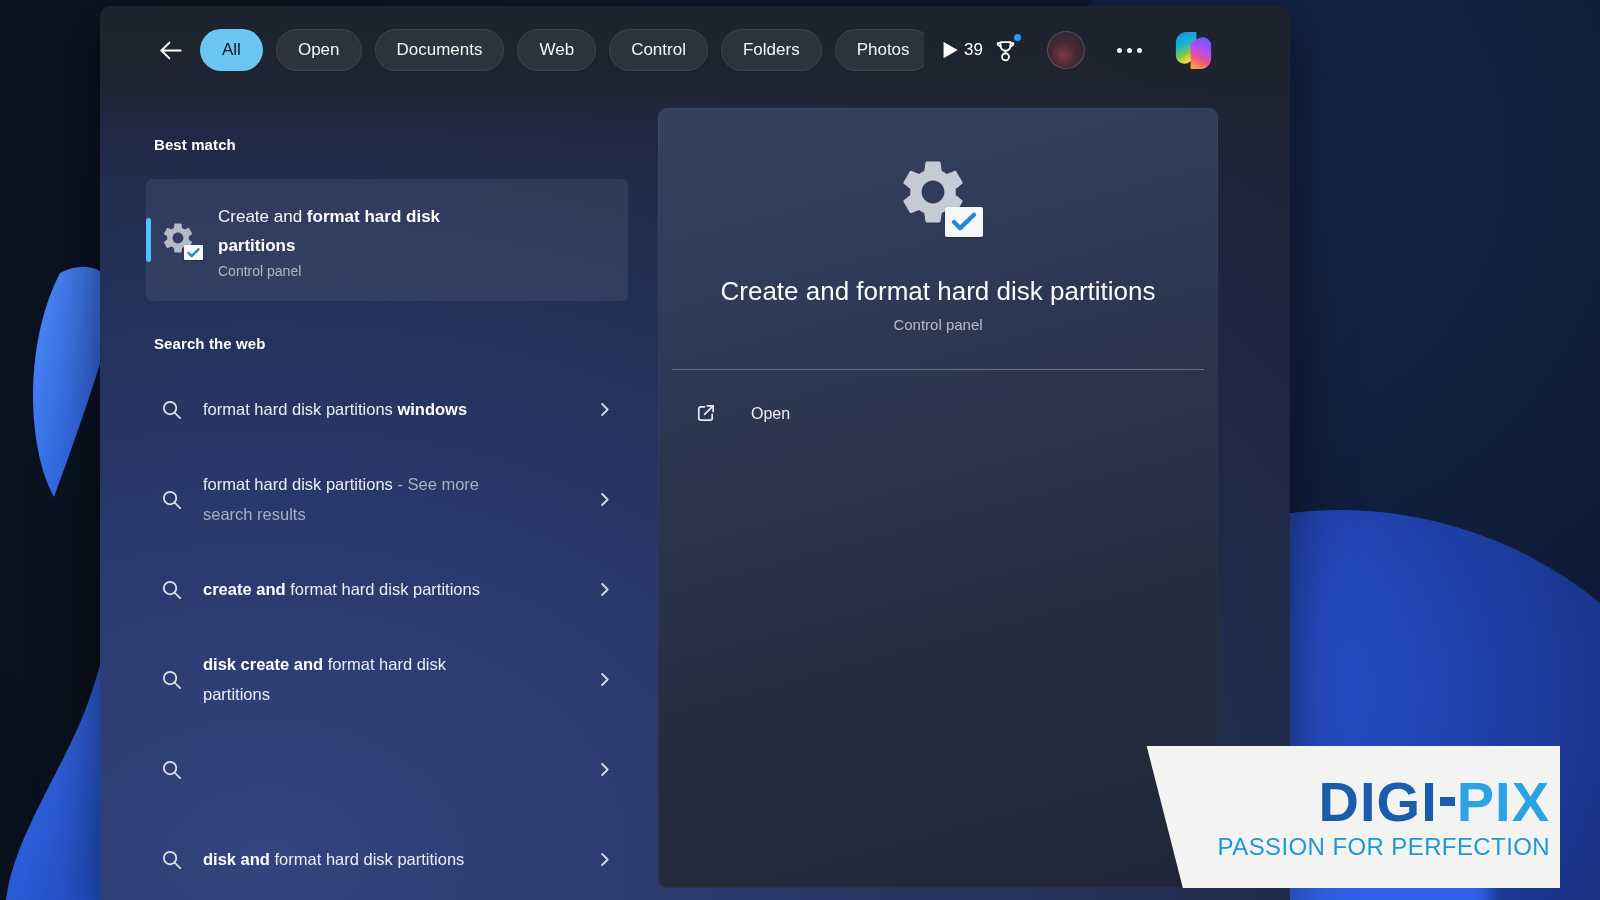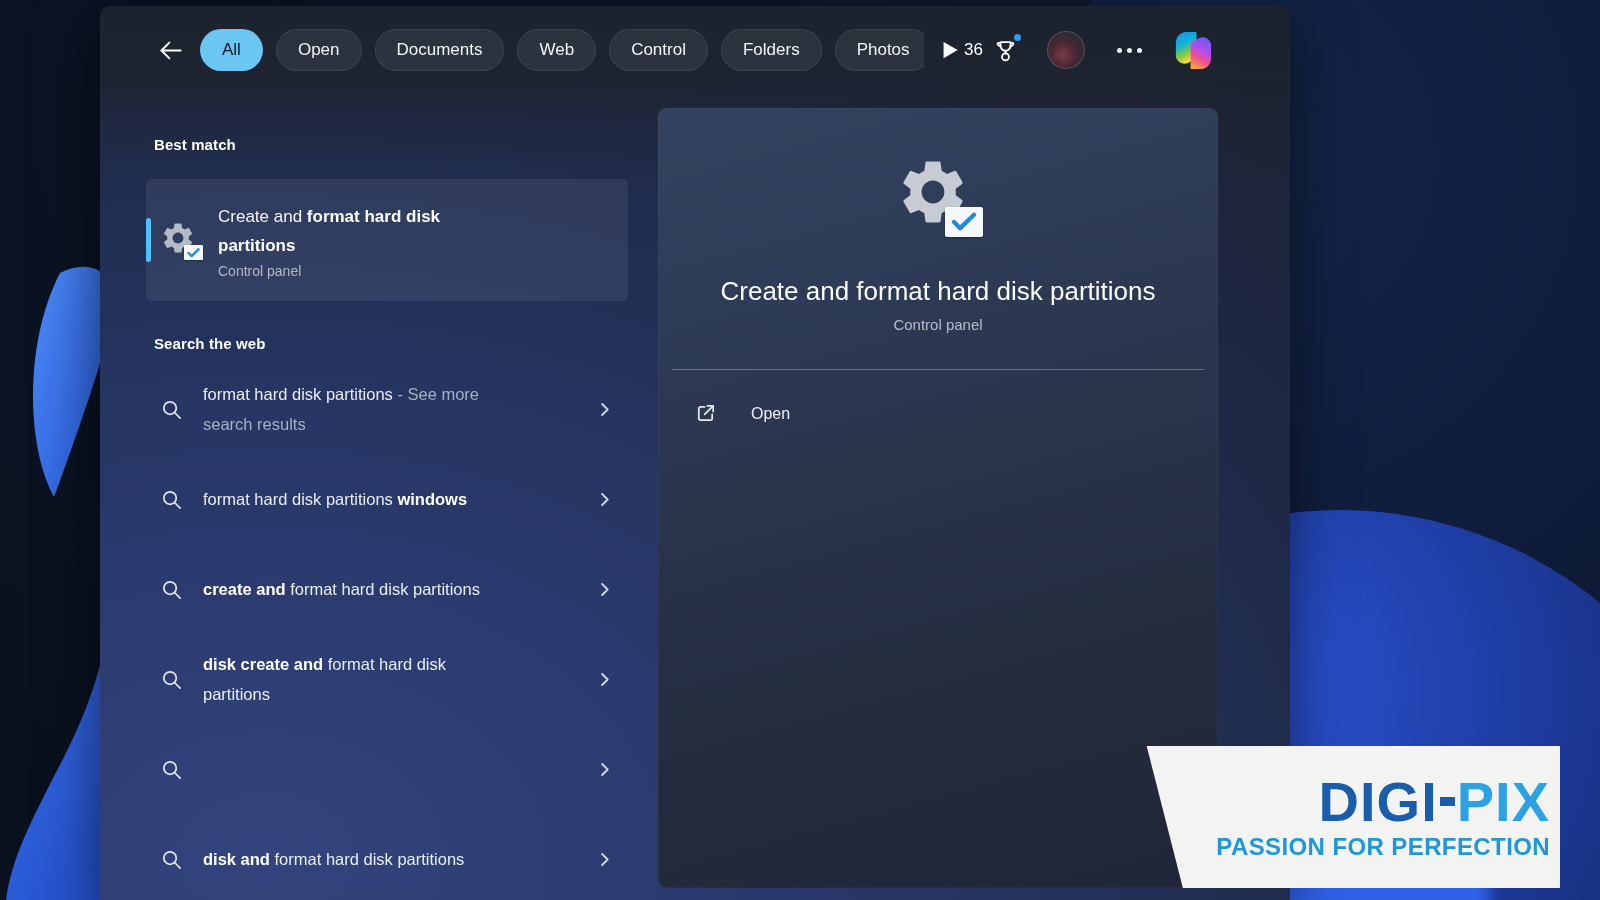--- a/index.html
+++ b/index.html
@@ -91,21 +91,21 @@
 
   
   .banner{position:absolute;left:1124px;top:746px;width:436px;height:142px;background:#f3f4f2;
     clip-path:polygon(5.2% 0, 100% 0, 100% 100%, 13.5% 100%);z-index:9;
     display:flex;flex-direction:column;justify-content:center;align-items:flex-end;
     padding-right:10px;box-sizing:border-box;}
   .brand{display:flex;align-items:center;font-size:56px;font-weight:800;letter-spacing:1px;line-height:1;}
   .brand .b1{color:var(--brand-dark,#1a5dab);}
   .brand .b2{color:var(--brand-light,#2aa2e3);}
   .bdash{width:15px;height:9px;background:var(--brand-dark,#1a5dab);margin:0 2px;}
-  .tagline{font-size:24px;font-weight:700;color:var(--tagline,#1f97d8);letter-spacing:.4px;margin-top:3px;}
+  .tagline{font-size:24px;font-weight:400;color:var(--tagline,#1f97d8);letter-spacing:.4px;margin-top:3px;}
 </style>
 </head>
 <body>
 
 <div class="stage">
 
   <div class="wallpaper">
     <div class="orb-right-top"></div>
     <div class="orb-right-bottom"></div>
     <div class="orb-right-glow"></div>
@@ -147,21 +147,21 @@
 
       <button class="icon-btn scroll-btn">
         <svg width="26" height="26" viewBox="0 0 24 24">
           <path d="M7 4.5 L20 12 L7 19.5 Z" fill="#ffffff"></path>
         </svg>
       </button>
 
       <div class="spacer"></div>
 
       <button class="rewards">
-        <span class="rewards-count">36</span>
+        <span class="rewards-count">39</span>
         <span class="rewards-icon">
           <svg width="27" height="27" viewBox="0 0 24 24" fill="none" stroke="#ffffff" stroke-width="1.6" stroke-linecap="round" stroke-linejoin="round">
             <path d="M7.5 4.5h9v3.2a4.5 4.5 0 0 1-9 0z"></path>
             <path d="M7.5 5.5H5a2.6 2.6 0 0 0 2.9 2.7"></path>
             <path d="M16.5 5.5H19a2.6 2.6 0 0 1-2.9 2.7"></path>
             <path d="M12 12.3v2.4"></path>
             <circle cx="12" cy="17.6" r="3.1"></circle>
           </svg>
           <span class="rewards-dot"></span>
         </span>
@@ -220,35 +220,35 @@
 
       <h2 class="sec-heading h2-web">Search the web</h2>
       <div id="suggestions">
           <div class="sug-row">
             <span class="sug-ico">
               <svg width="23" height="23" viewBox="0 0 24 24" fill="none" stroke="#e2e6ea" stroke-width="1.8" stroke-linecap="round">
                 <circle cx="10.5" cy="10.5" r="6.5"></circle>
                 <path d="M15.4 15.4L21 21"></path>
               </svg>
             </span>
+            <span class="sug-text"><span>format hard disk partitions </span><span class="seg-b">windows</span></span>
+            <span class="sug-chev">
+              <svg width="19" height="19" viewBox="0 0 24 24" fill="none" stroke="#cfd6dd" stroke-width="2.4" stroke-linecap="round" stroke-linejoin="round">
+                <path d="M9 5l7 7-7 7"></path>
+              </svg>
+            </span>
+          </div>
+          <div class="sug-row">
+            <span class="sug-ico">
+              <svg width="23" height="23" viewBox="0 0 24 24" fill="none" stroke="#e2e6ea" stroke-width="1.8" stroke-linecap="round">
+                <circle cx="10.5" cy="10.5" r="6.5"></circle>
+                <path d="M15.4 15.4L21 21"></path>
+              </svg>
+            </span>
             <span class="sug-text"><span>format hard disk partitions</span><span class="seg-m"> - See more search results</span></span>
-            <span class="sug-chev">
-              <svg width="19" height="19" viewBox="0 0 24 24" fill="none" stroke="#cfd6dd" stroke-width="2.4" stroke-linecap="round" stroke-linejoin="round">
-                <path d="M9 5l7 7-7 7"></path>
-              </svg>
-            </span>
-          </div>
-          <div class="sug-row">
-            <span class="sug-ico">
-              <svg width="23" height="23" viewBox="0 0 24 24" fill="none" stroke="#e2e6ea" stroke-width="1.8" stroke-linecap="round">
-                <circle cx="10.5" cy="10.5" r="6.5"></circle>
-                <path d="M15.4 15.4L21 21"></path>
-              </svg>
-            </span>
-            <span class="sug-text"><span>format hard disk partitions </span><span class="seg-b">windows</span></span>
             <span class="sug-chev">
               <svg width="19" height="19" viewBox="0 0 24 24" fill="none" stroke="#cfd6dd" stroke-width="2.4" stroke-linecap="round" stroke-linejoin="round">
                 <path d="M9 5l7 7-7 7"></path>
               </svg>
             </span>
           </div>
           <div class="sug-row">
             <span class="sug-ico">
               <svg width="23" height="23" viewBox="0 0 24 24" fill="none" stroke="#e2e6ea" stroke-width="1.8" stroke-linecap="round">
                 <circle cx="10.5" cy="10.5" r="6.5"></circle>

